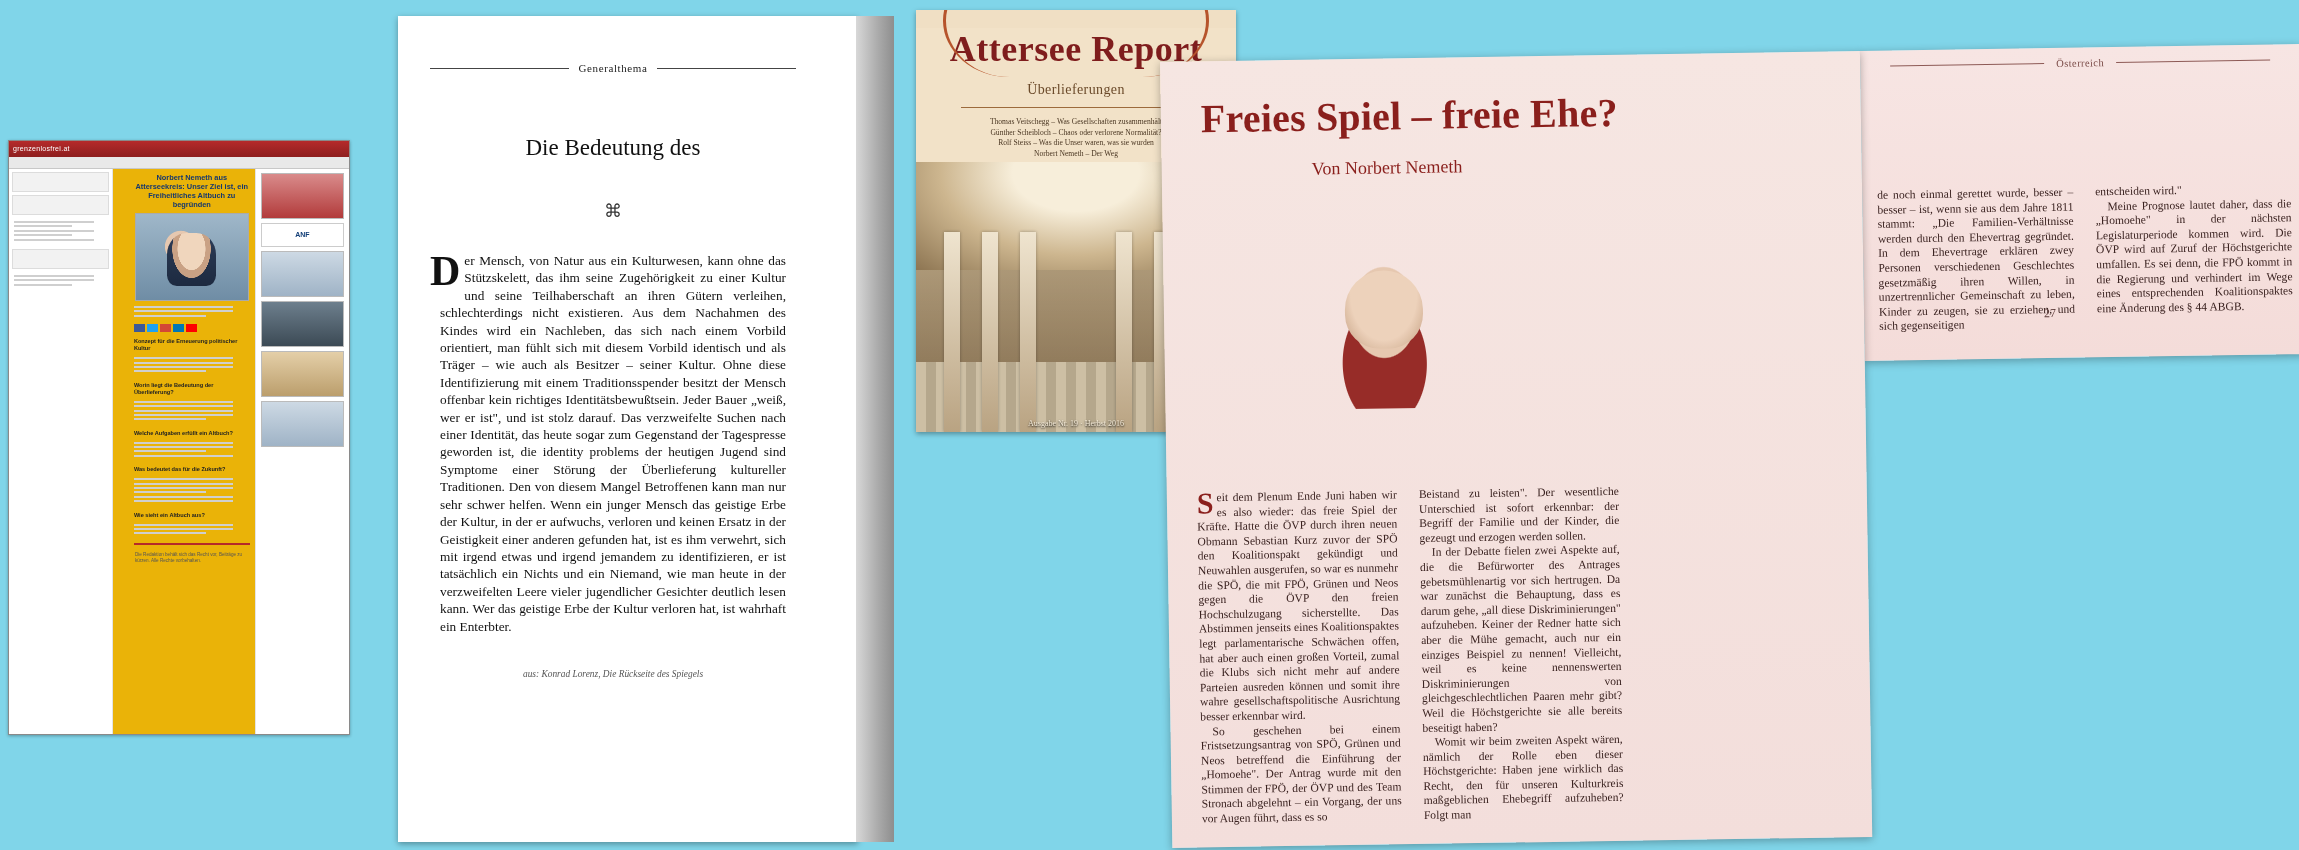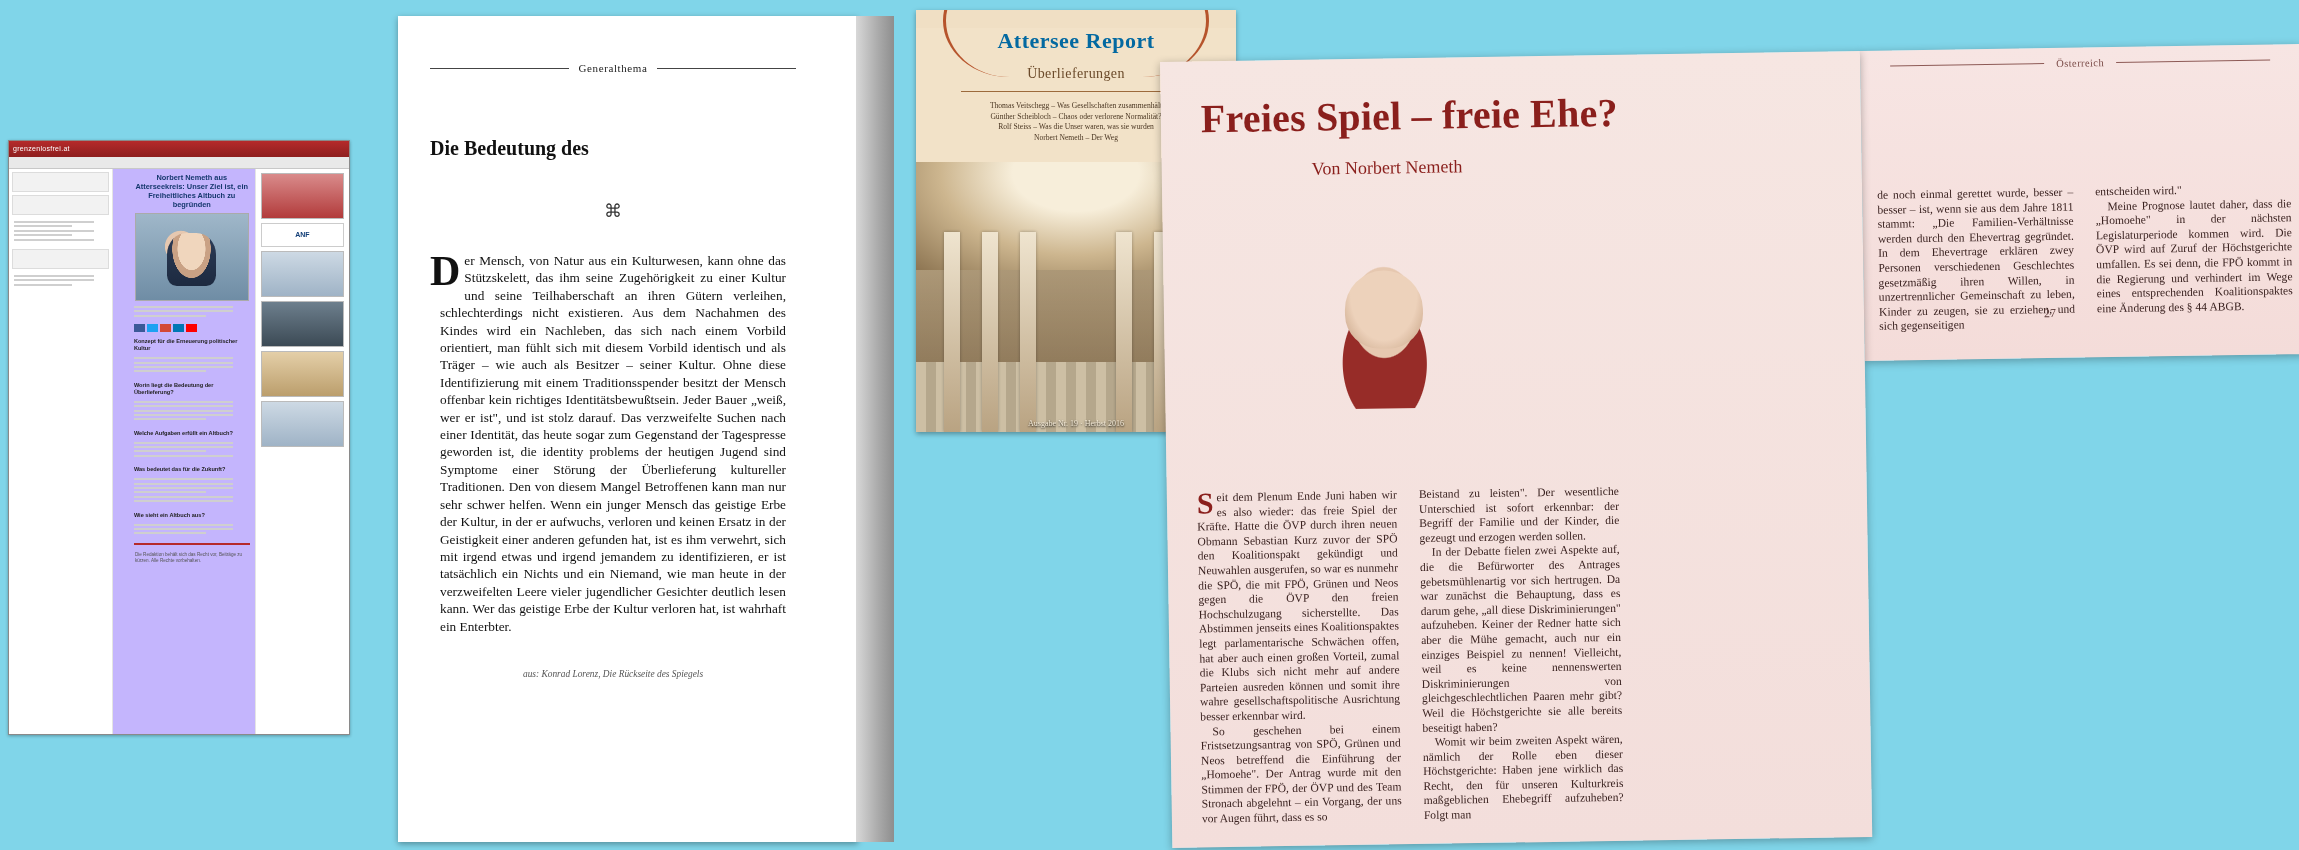--- a/index.html
+++ b/index.html
@@ -43,21 +43,21 @@
   .web-topbar2 {
     height: 11px;
     background: #e9e9e9;
     border-bottom: 1px solid #c8c8c8;
   }
   .web-body {
     display: flex;
     height: 566px;
   }
   .web-col-left { width: 108px; background:#fff; }
-  .web-col-main { width: 132px; background:#c4b5fd; border-left:1px solid #e4e4e4; border-right:1px solid #e4e4e4;padding-left:16px;}
+  .web-col-main { width: 132px; background:#eab308; border-left:1px solid #e4e4e4; border-right:1px solid #e4e4e4;padding-left:16px;}
   .web-col-right { width: 98px; background:#fff; }
 
   .wl-block {
     margin: 3px;
     background: #f2f2f2;
     border: 1px solid #dcdcdc;
     height: 18px;
   }
   .web-headline {
     font-size: 7.4px;
@@ -132,21 +132,21 @@
     height: 826px;
     background: linear-gradient(to right, #d8d8d8, #a9a9a9 60%, #8e8e8e);
   }
   .book-inner { padding: 46px 62px 0 32px; }
   .bp-topline {
     display:flex; align-items:center; gap:10px; margin-bottom: 58px;
   }
   .bp-topline .ln { flex:1; height:1px; background:#444; }
   .bp-topline span { font-size:11px; letter-spacing:.6px; color:#222; }
   .bp-title {
-    font-size:20px; font-weight:bold; line-height:32px; color:#111;
+    text-align:center; font-size:23px; font-weight:normal; line-height:32px; color:#111;
   }
   .bp-orn { text-align:center; font-size:18px; margin: 36px 0 30px; color:#333; }
   .bp-body {
     font-size:13.3px;
     line-height:17.4px;
     text-align: justify;
     color:#111;
     hyphens: auto;
   }
   .bp-body .dropcap {
@@ -168,21 +168,21 @@
     box-shadow: 0 2px 5px rgba(0,0,0,0.35);
     overflow: hidden;
   }
   .cover-top { height: 150px; position: relative; background: #f2e2c8; }
   .cover-arc {
     position:absolute; left:50%; top:-64px; transform: translateX(-50%);
     width: 260px; height: 110px; border: 3px solid #b6542c; border-radius: 50%/100%;
     border-bottom: none;
   }
   .cover-title {
-    text-align:center; font-size:22px; color:#0369a1; font-weight:bold;
+    text-align:center; font-size:36px; color:#7f1d1d; font-weight:bold;
     font-family: "Liberation Serif", serif; margin-top: 18px; letter-spacing:.5px;
   }
   .cover-sub {
     text-align:center; font-size:14px; color:#6b4a2a; margin-top: 12px; letter-spacing:.4px;
   }
   .cover-rule { width: 230px; height:1px; background:#9c6a3c; margin: 9px auto; }
   .cover-toc { text-align:center; font-size:7.6px; color:#4a3622; line-height:10.5px; }
   .cover-photo {
     position:absolute; left:0; right:0; top: 152px; height: 270px;
     background:

